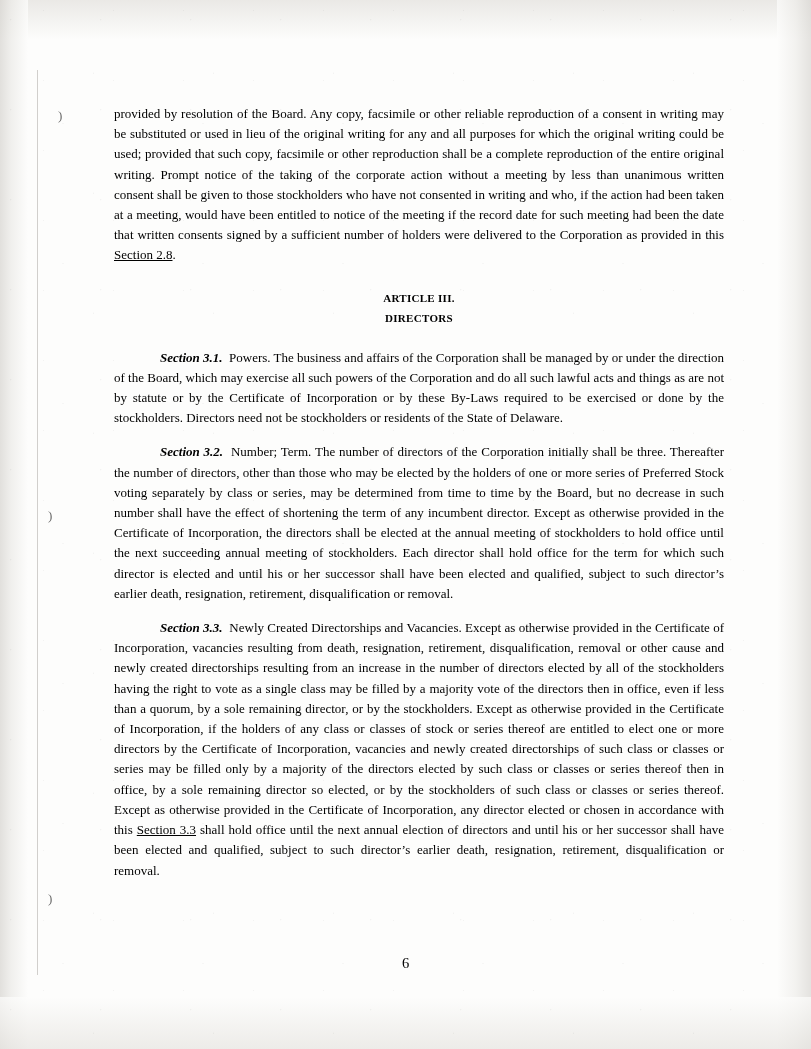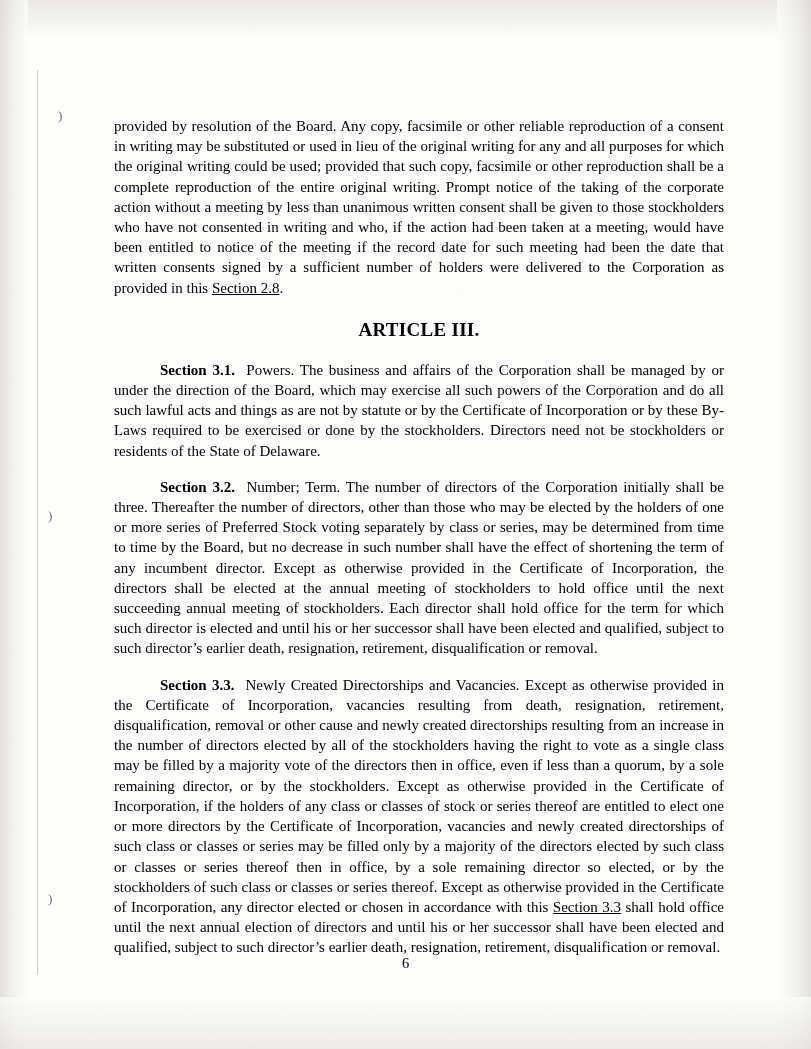--- a/index.html
+++ b/index.html
@@ -67,48 +67,49 @@
     color: #3a3a3a;
     opacity: .75;
   }
   .content {
     position: absolute;
     left: 114px;
     top: 100px;
     width: 610px;
   }
   p.para {
-    margin: 16px 0 14px 0;
-    font-size: 15px;
+    margin: 4px 0 14px 0;
+    font-size: 13px;
     line-height: 20.2px;
     text-align: justify;
     text-justify: inter-word;
     hyphens: none;
   }
   p.first {
     margin-bottom: 22px;
   }
   .indent {
     display: inline-block;
     width: 46px;
   }
   .article-head {
     text-align: center;
     font-weight: bold;
-    font-size: 19px;
+    font-size: 11px;
     line-height: 20px;
     margin: 0;
     letter-spacing: .3px;
   }
   .article-block {
     margin-top: 8px;
     margin-bottom: 20px;
   }
   .sec-label {
     font-weight: bold;
+    font-style: italic;
   }
   .sec-title {
     font-weight: normal;
   }
   .uline {
     text-decoration: underline;
   }
   .pagenum {
     position: absolute;
     top: 955px;
@@ -145,20 +146,21 @@
   <span class="binder-mark" style="top:108px;left:58px;">)</span>
   <span class="binder-mark" style="top:508px;left:48px;">)</span>
   <span class="binder-mark" style="top:891px;left:48px;">)</span>
 
   <div class="content">
 
     <p class="para first"><span>provided by resolution of the Board.  Any copy, facsimile or other reliable reproduction of a consent in writing may be substituted or used in lieu of the original writing for any and all purposes for which the original writing could be used; provided that such copy, facsimile or other reproduction shall be a complete reproduction of the entire original writing.  Prompt notice of the taking of the corporate action without a meeting by less than unanimous written consent shall be given to those stockholders who have not consented in writing and who, if the action had been taken at a meeting, would have been entitled to notice of the meeting if the record date for such meeting had been the date that written consents signed by a sufficient number of holders were delivered to the Corporation as provided in this </span><span class="uline">Section 2.8</span><span>.</span></p>
 
     <div class="article-block">
       <p class="article-head">ARTICLE III.</p>
+      <p class="article-head">DIRECTORS</p>
     </div>
 
     <p class="para"><span class="indent"></span><span class="sec-label">Section 3.1.</span>&nbsp; <span class="sec-title">Powers</span><span>.  The business and affairs of the Corporation shall be managed by or under the direction of the Board, which may exercise all such powers of the Corporation and do all such lawful acts and things as are not by statute or by the Certificate of Incorporation or by these By-Laws required to be exercised or done by the stockholders.  Directors need not be stockholders or residents of the State of Delaware.</span></p>
 
     <p class="para"><span class="indent"></span><span class="sec-label">Section 3.2.</span>&nbsp; <span class="sec-title">Number; Term</span><span>.  The number of directors of the Corporation initially shall be three.  Thereafter the number of directors, other than those who may be elected by the holders of one or more series of Preferred Stock voting separately by class or series, may be determined from time to time by the Board, but no decrease in such number shall have the effect of shortening the term of any incumbent director.  Except as otherwise provided in the Certificate of Incorporation, the directors shall be elected at the annual meeting of stockholders to hold office until the next succeeding annual meeting of stockholders.  Each director shall hold office for the term for which such director is elected and until his or her successor shall have been elected and qualified, subject to such director’s earlier death, resignation, retirement, disqualification or removal.</span></p>
 
     <p class="para"><span class="indent"></span><span class="sec-label">Section 3.3.</span>&nbsp; <span class="sec-title">Newly Created Directorships and Vacancies</span><span>.  Except as otherwise provided in the Certificate of Incorporation, vacancies resulting from death, resignation, retirement, disqualification, removal or other cause and newly created directorships resulting from an increase in the number of directors elected by all of the stockholders having the right to vote as a single class may be filled by a majority vote of the directors then in office, even if less than a quorum, by a sole remaining director, or by the stockholders.  Except as otherwise provided in the Certificate of Incorporation, if the holders of any class or classes of stock or series thereof are entitled to elect one or more directors by the Certificate of Incorporation, vacancies and newly created directorships of such class or classes or series may be filled only by a majority of the directors elected by such class or classes or series thereof then in office, by a sole remaining director so elected, or by the stockholders of such class or classes or series thereof.  Except as otherwise provided in the Certificate of Incorporation, any director elected or chosen in accordance with this </span><span class="uline">Section 3.3</span><span> shall hold office until the next annual election of directors and until his or her successor shall have been elected and qualified, subject to such director’s earlier death, resignation, retirement, disqualification or removal.</span></p>
 
   </div>
 

